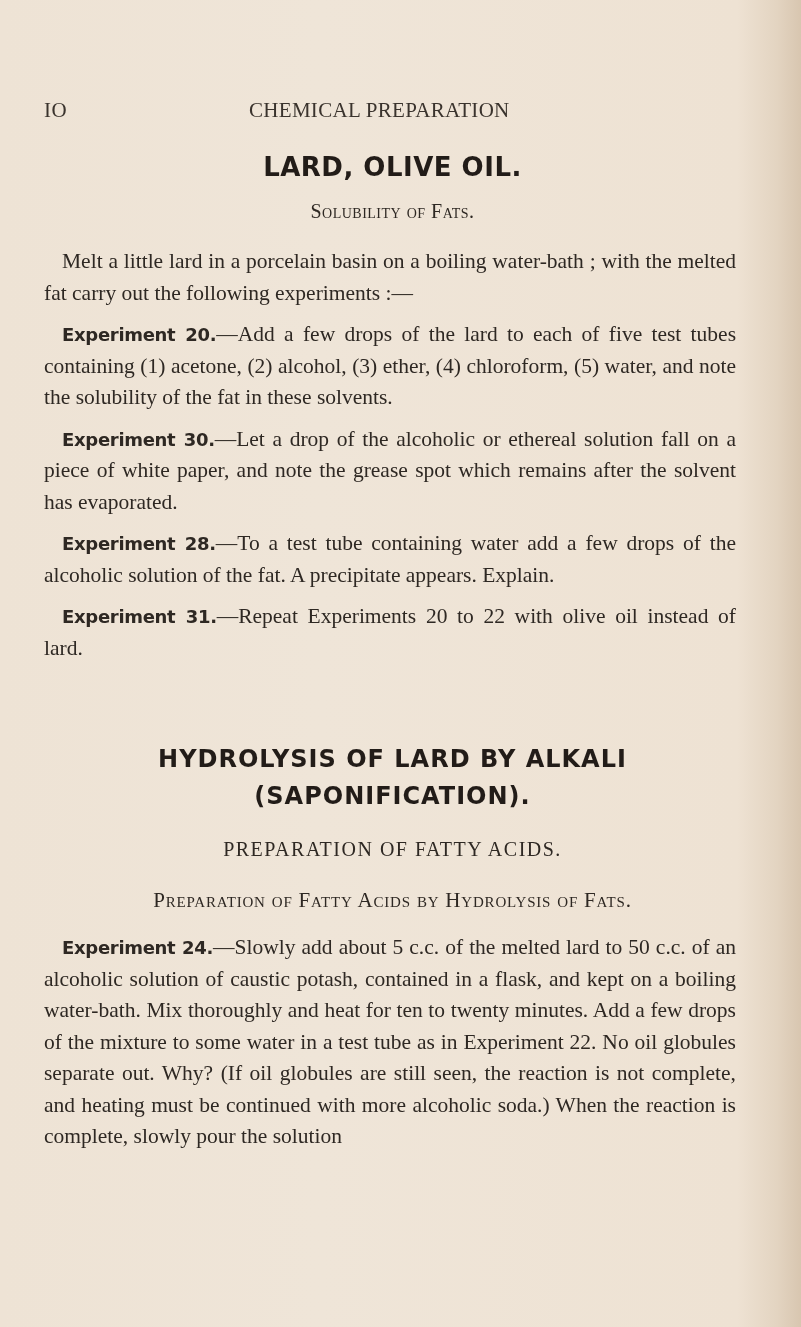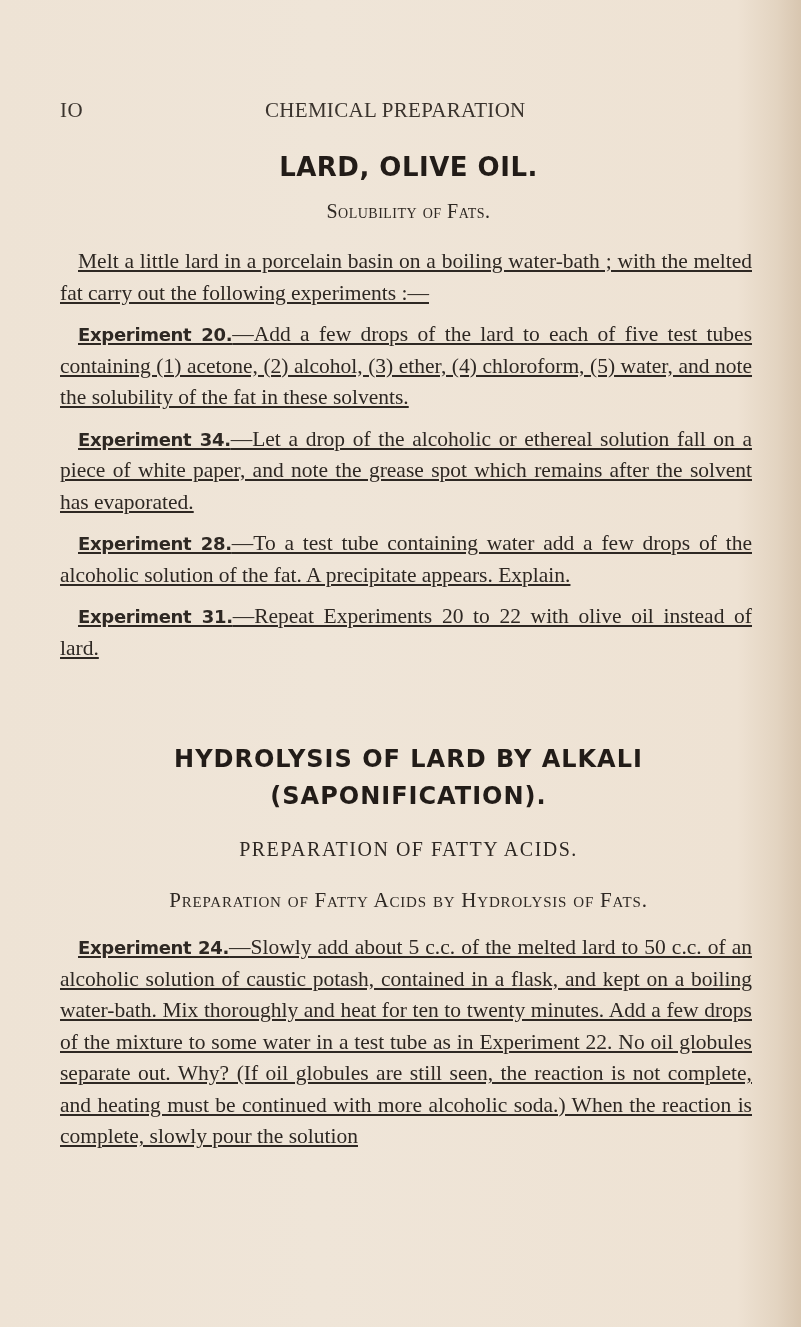--- a/index.html
+++ b/index.html
@@ -11,21 +11,21 @@
       height: 1327px;
       background: #efe4d6;
       background-image: linear-gradient(90deg, #eee3d5 0%, #efe5d8 40%, #eee2d3 92%, #e3d4c1 97%, #d8c6b0 100%);
       position: relative;
       overflow: hidden;
       color: #2a2420;
       font-family: "DejaVu Serif", "Liberation Serif", serif;
     }
     .page {
       position: absolute;
-      left: 16px;
+      left: 0;
       top: 0;
       width: 683px;
       height: 1327px;
     }
     .running-head {
       position: absolute;
       top: 98px;
       left: 44px;
       width: 700px;
       height: 30px;
@@ -71,21 +71,20 @@
     .h2-sc.solubility { top: 200px; left: -8px; }
     .body-text {
       position: absolute;
       left: 44px;
       width: 692px;
       font-family: "Liberation Serif", serif;
       font-size: 21.5px;
       line-height: 31.5px;
       text-align: justify;
       color: #2e2823;
-      text-decoration: underline;
     }
     .body-text p {
       margin: 0;
       text-indent: 18px;
     }
     .body-text p.para-gap {
       margin-top: 10px;
     }
     .exp-label {
       font-family: "DejaVu Sans", sans-serif;
@@ -119,21 +118,21 @@
     <span class="folio">IO</span>
     <span class="title">CHEMICAL PREPARATION</span>
   </div>
 
   <div class="h1 lard">LARD, OLIVE OIL.</div>
   <div class="h2-sc solubility">Solubility of Fats.</div>
 
   <div class="body-text block1">
     <p>Melt a little lard in a porcelain basin on a boiling water-bath ; with the melted fat carry out the following experiments :—</p>
     <p class="para-gap"><span class="exp-label">Experiment 20.</span><span>—Add a few drops of the lard to each of five test tubes containing (1) acetone, (2) alcohol, (3) ether, (4) chloroform, (5) water, and note the solubility of the fat in these solvents.</span></p>
-    <p class="para-gap"><span class="exp-label">Experiment 34.</span><span>—Let a drop of the alcoholic or ethereal solution fall on a piece of white paper, and note the grease spot which remains after the solvent has evaporated.</span></p>
+    <p class="para-gap"><span class="exp-label">Experiment 30.</span><span>—Let a drop of the alcoholic or ethereal solution fall on a piece of white paper, and note the grease spot which remains after the solvent has evaporated.</span></p>
     <p class="para-gap"><span class="exp-label">Experiment 28.</span><span>—To a test tube containing water add a few drops of the alcoholic solution of the fat. A precipitate appears. Explain.</span></p>
     <p class="para-gap"><span class="exp-label">Experiment 31.</span><span>—Repeat Experiments 20 to 22 with olive oil instead of lard.</span></p>
   </div>
 
   <div class="h1 hydro">HYDROLYSIS OF LARD BY ALKALI</div>
   <div class="h1 sapon">(SAPONIFICATION).</div>
   <div class="h2-caps">PREPARATION OF FATTY ACIDS.</div>
   <div class="h2-sc prep">Preparation of Fatty Acids by Hydrolysis of Fats.</div>
 
   <div class="body-text block2">

